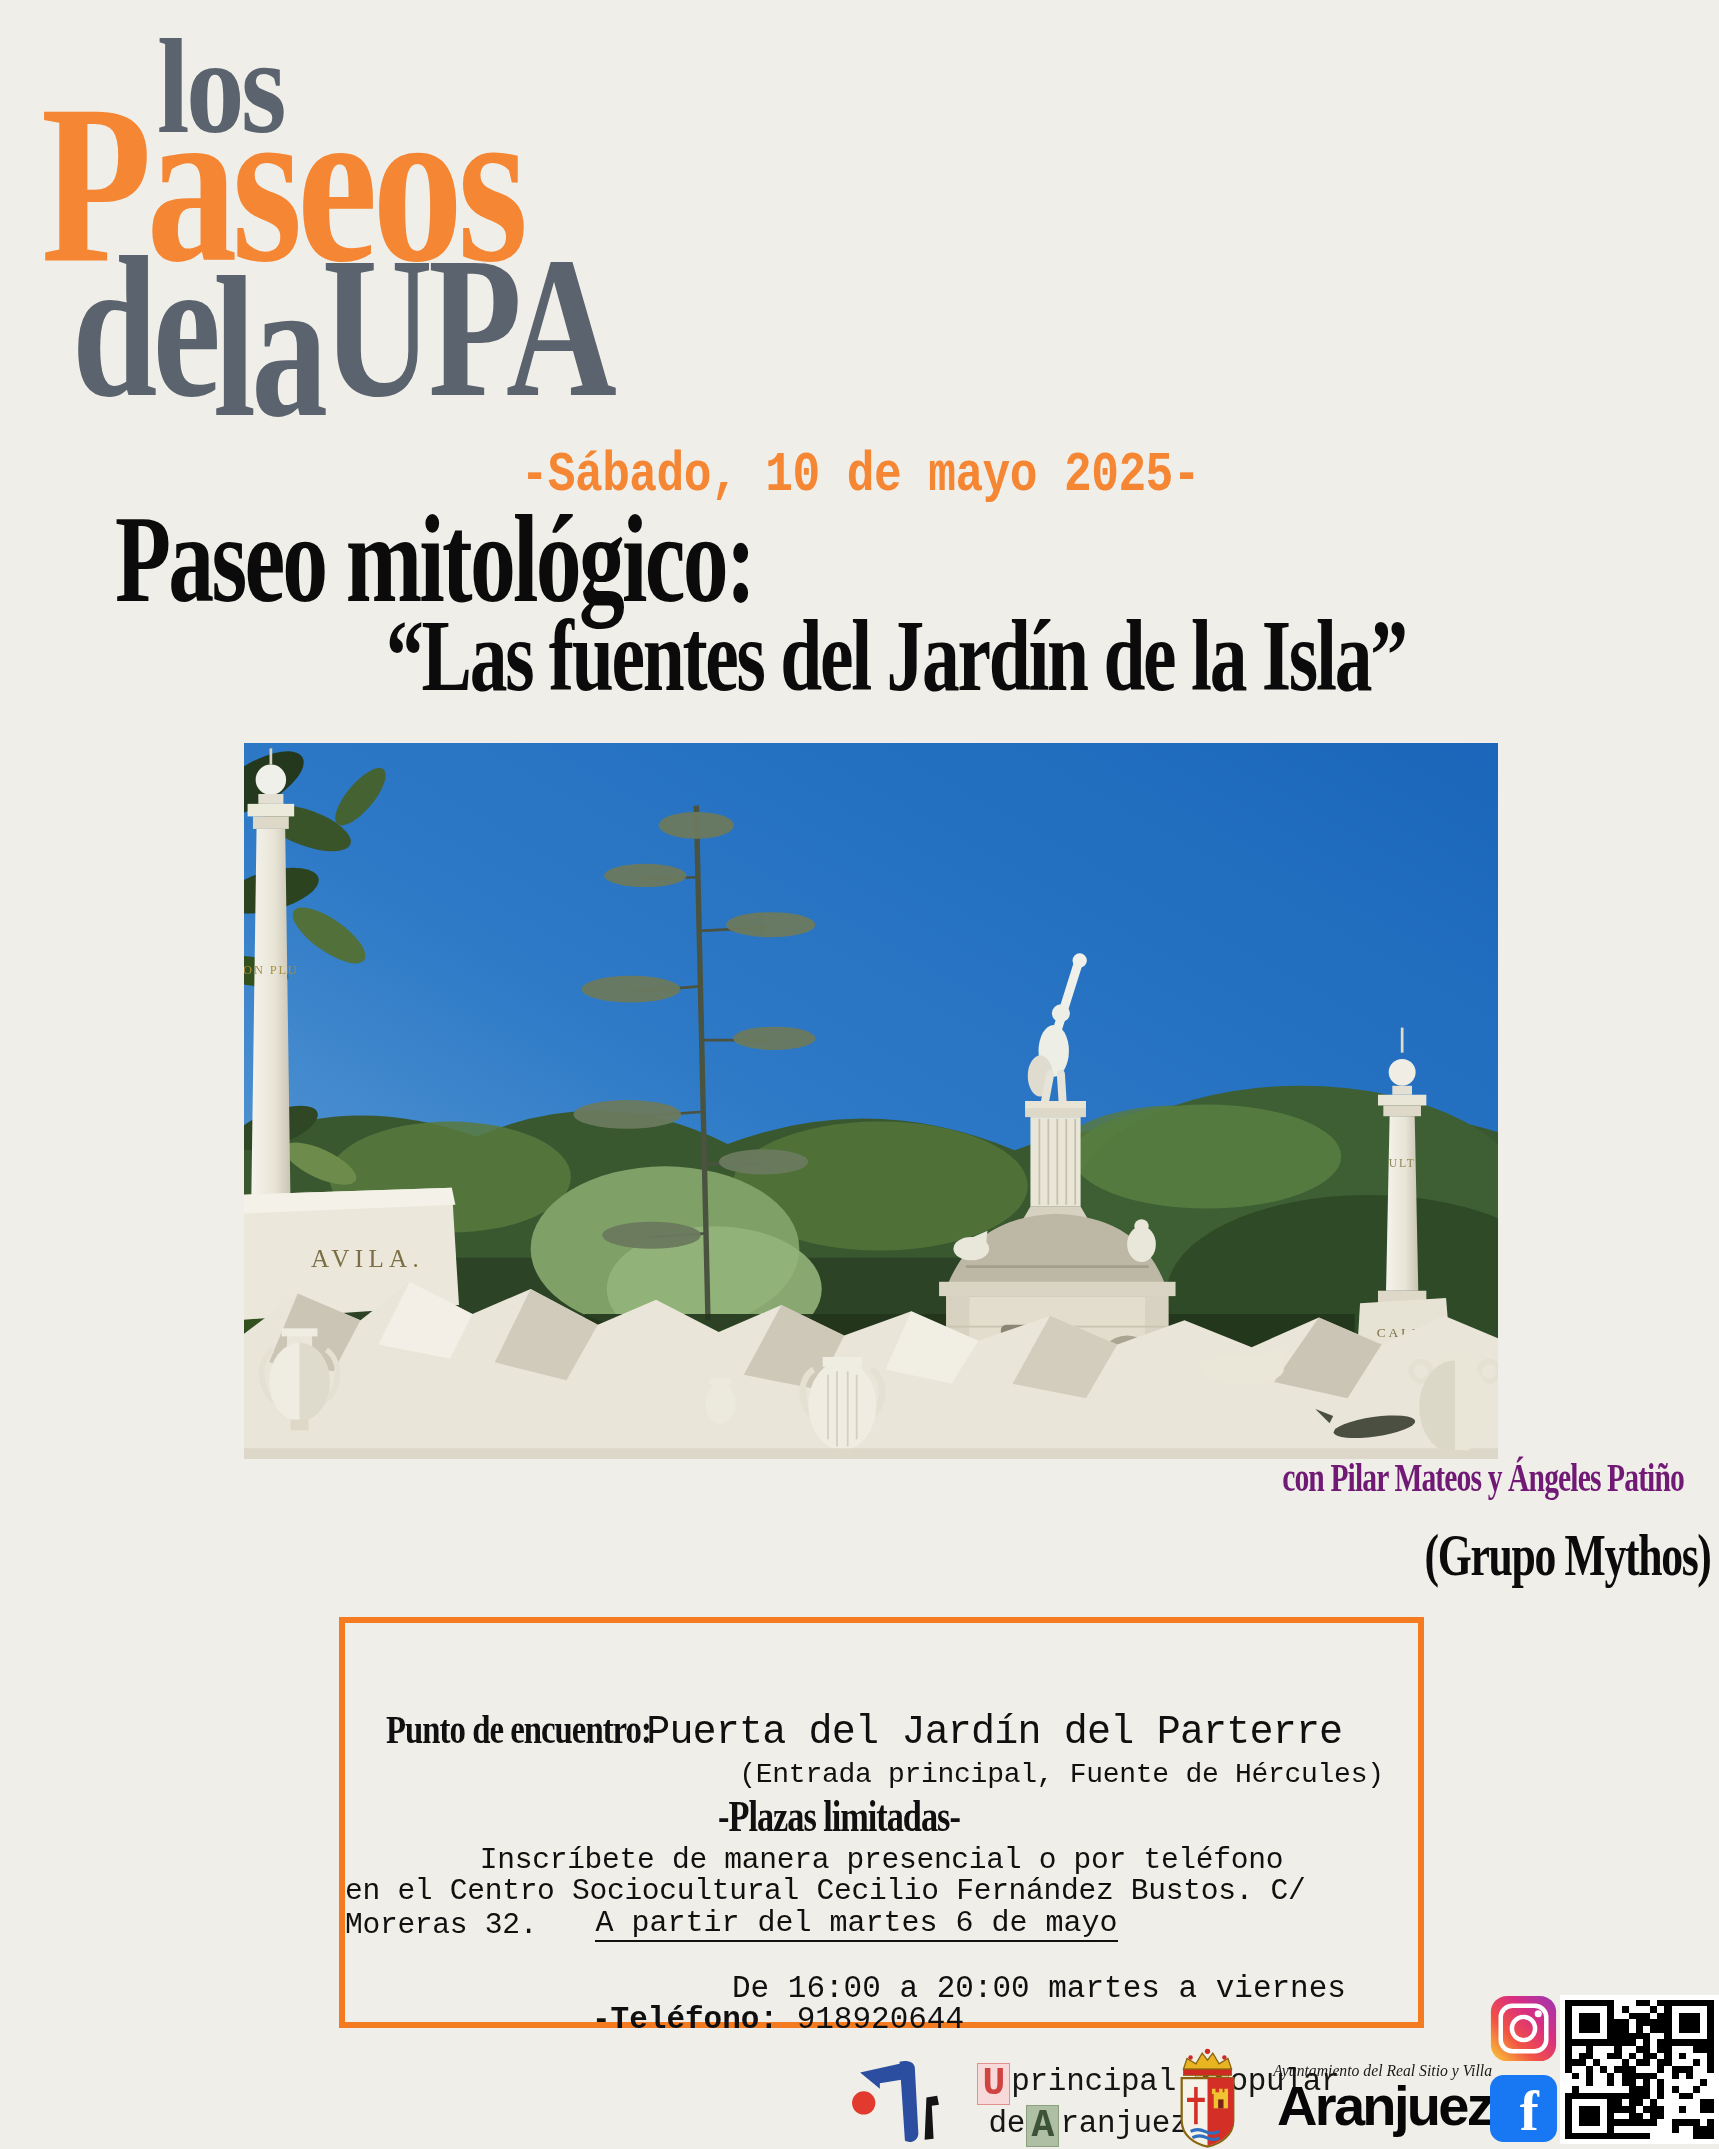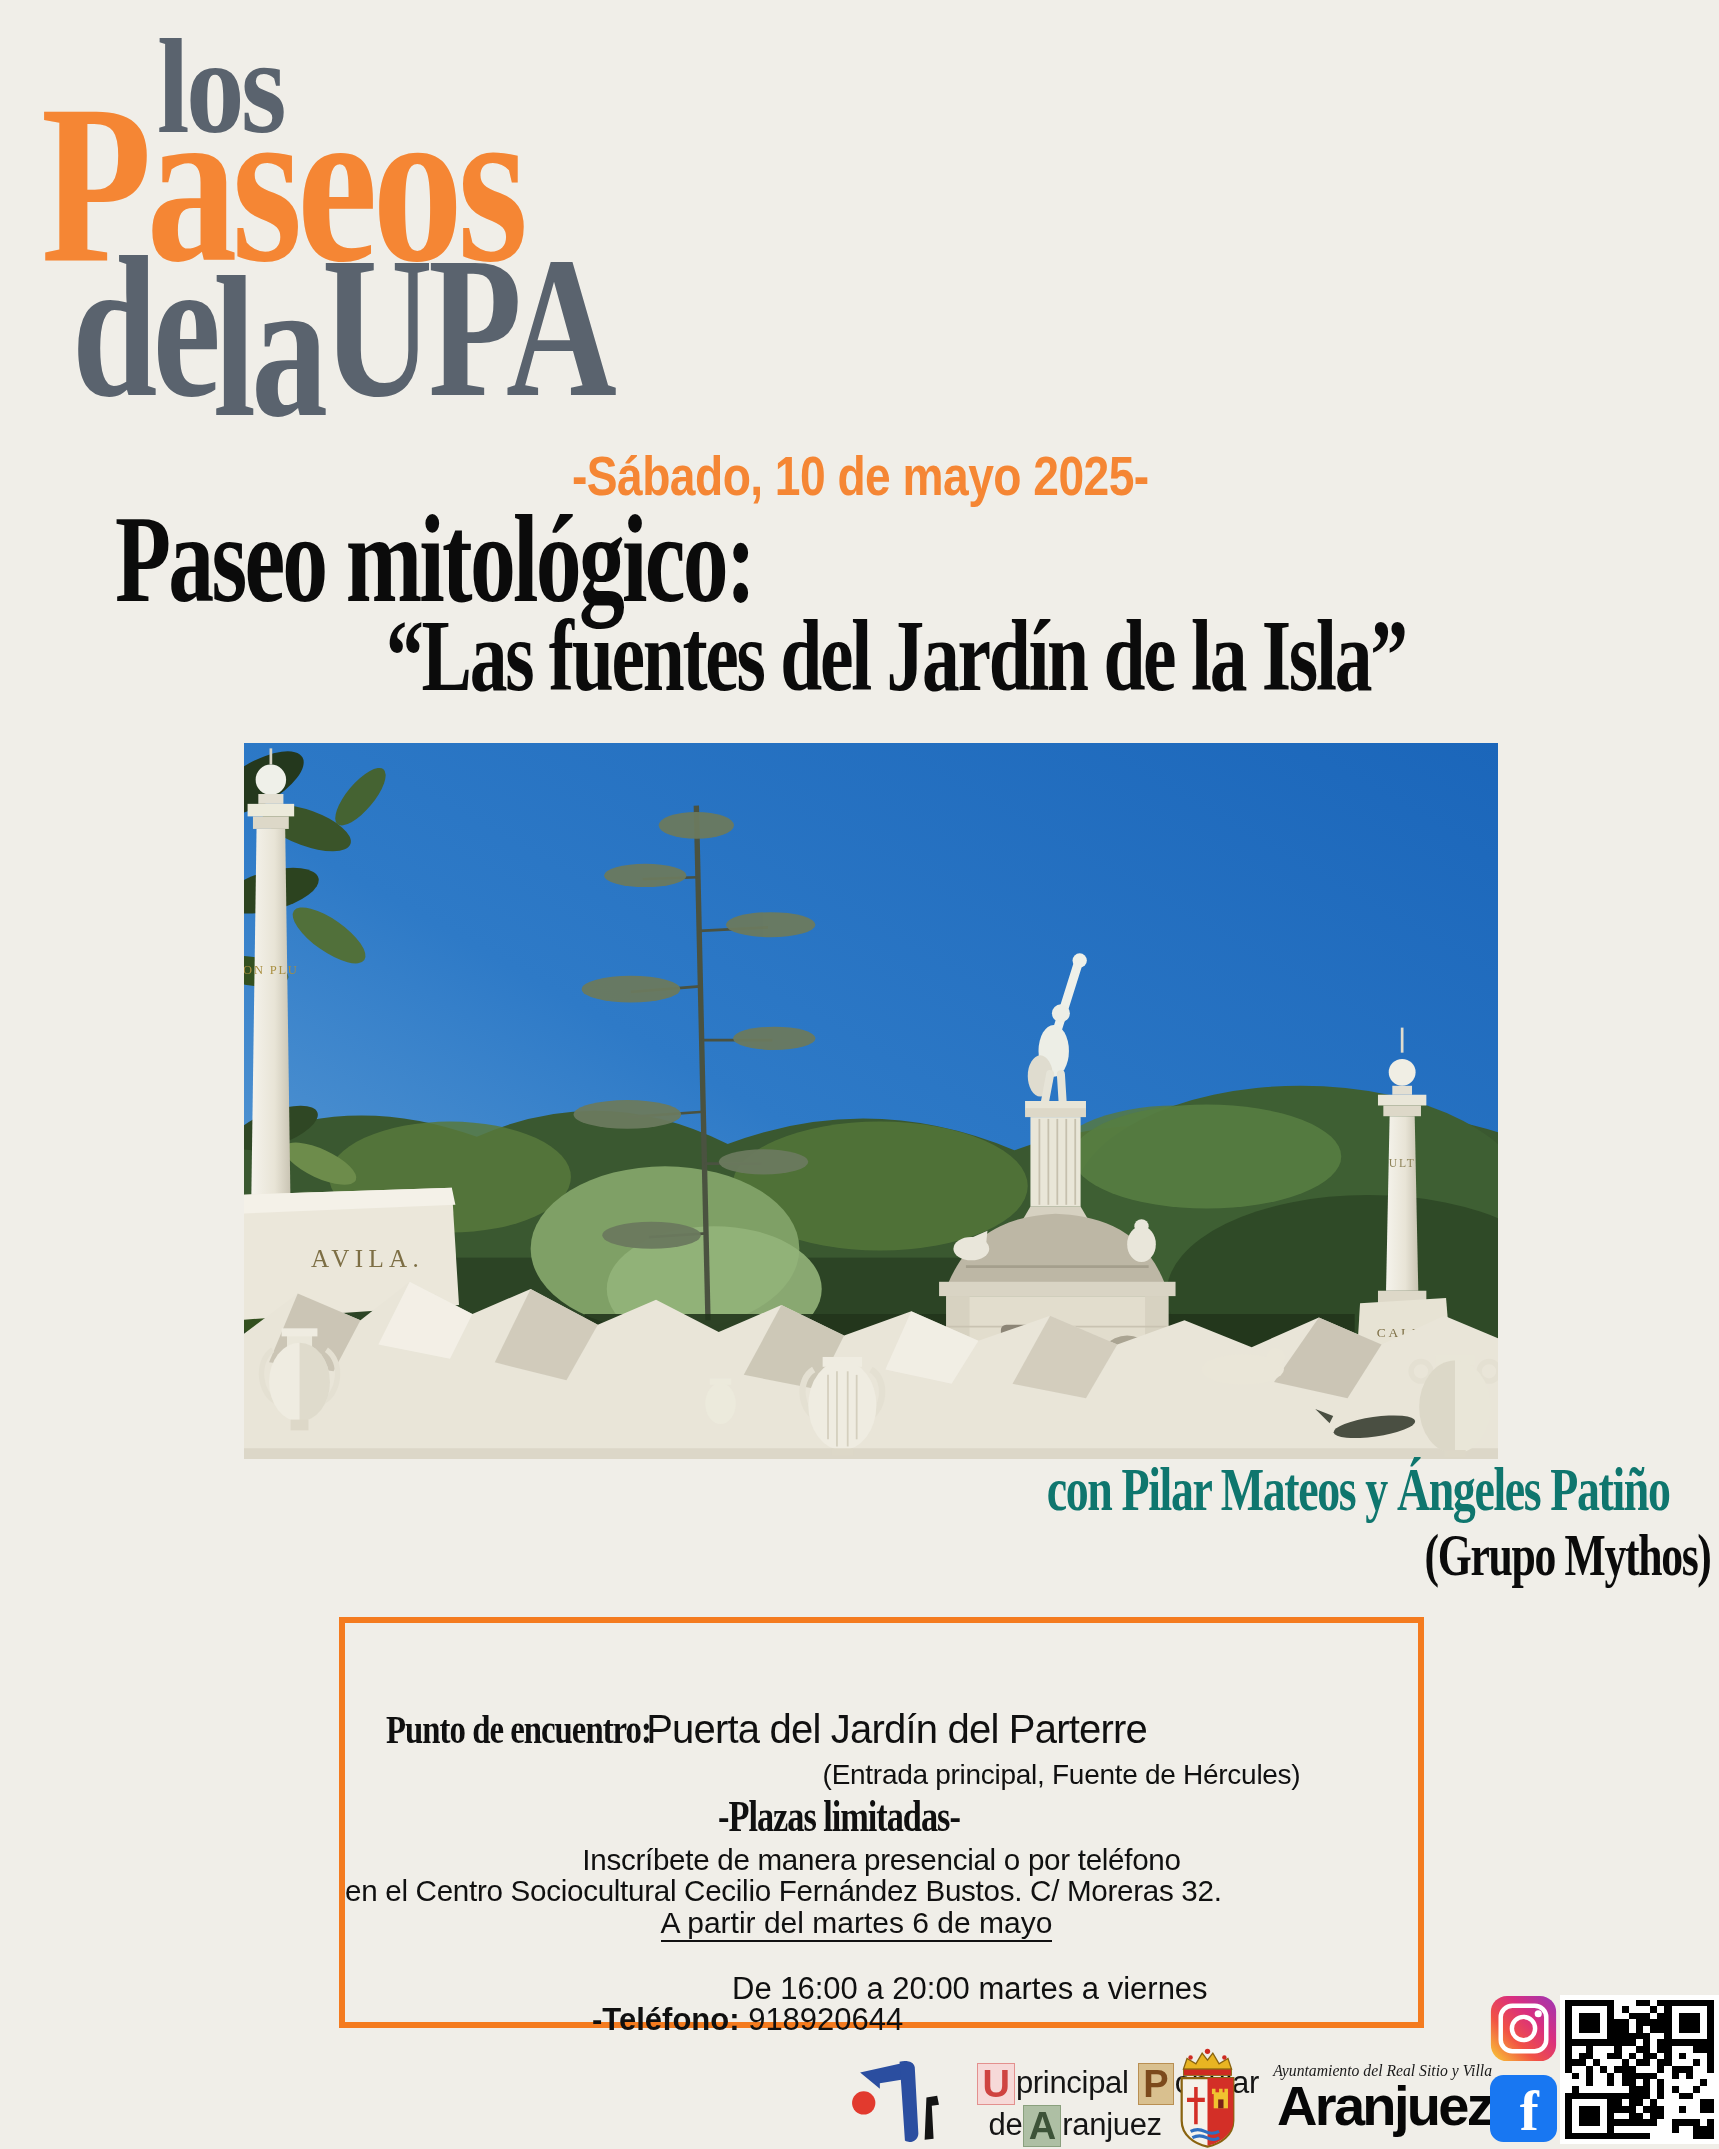--- a/index.html
+++ b/index.html
@@ -1,41 +1,41 @@
 <!DOCTYPE html>
 <html style="font-size:14.3px"><head>
 <meta charset="utf-8">
 <style>
   html,body{margin:0;padding:0;}
   body{width:1720px;height:2149px;position:relative;background:#f0eee8;overflow:hidden;
        font-family:"Liberation Sans",sans-serif;color:#101010;}
   .abs{position:absolute;}
   .serif{font-family:"Liberation Serif",serif;font-weight:700;letter-spacing:-0.03em;}
-  .sans{font-family:Liberation Sans, sans-serif;}
+  .sans{font-family:Liberation Mono, monospace;}
   
   .cx{display:inline-block;transform:scaleX(var(--sx,.8));transform-origin:0 60%;white-space:nowrap;}
   .cxc{display:inline-block;transform:translateX(var(--tx,0)) scaleX(var(--sx,.8));transform-origin:50% 60%;white-space:nowrap;}
   .cxr{display:inline-block;transform:scaleX(var(--sx,.8));transform-origin:100% 60%;white-space:nowrap;}
   .orange{color:#f58634;}
   .slate{color:#5a636e;}
   .nowrap{white-space:nowrap;}
 
   
   .logo-los{left:157px;top:18px;font-size:136px;line-height:1;}
   .logo-paseos{left:41px;top:70px;font-size:227px;line-height:1;}
   .logo-dela{left:72px;top:226px;font-size:202px;line-height:1;}
   .logo-dela .la{position:relative;top:.10em;left:-.02em;}
   .logo-dela .upa{position:relative;left:-.03em;}
 
   
   .date-line{left:0;top:444px;width:1720px;text-align:center;font-size:55px;font-weight:700;
              letter-spacing:-0.012em;}
   .title-1{left:115px;top:498px;font-size:124px;line-height:1;color:#0b0b0b;}
   .title-2{left:72px;top:605px;width:1648px;text-align:center;font-size:102px;line-height:1;color:#0b0b0b;}
-  .with-line{right:50px;top:1458px;font-size:62px;line-height:1;color:#0f766e;}
+  .with-line{right:36px;top:1458px;font-size:40px;line-height:1;color:#701a75;}
   .group-line{right:9px;top:1526px;font-size:59px;line-height:1;color:#0b0b0b;}
 
   
   .photo{left:244px;top:743px;width:1254px;height:716px;background:#2e7ac7;}
   .photo svg{display:block;width:100%;height:100%;}
 
   
   .info-box{left:339px;top:1617px;width:1073px;height:399px;border:6.3px solid #f47b1f;}
   .info-box>div{position:absolute;}
   .bl{font-size:41px;}            

